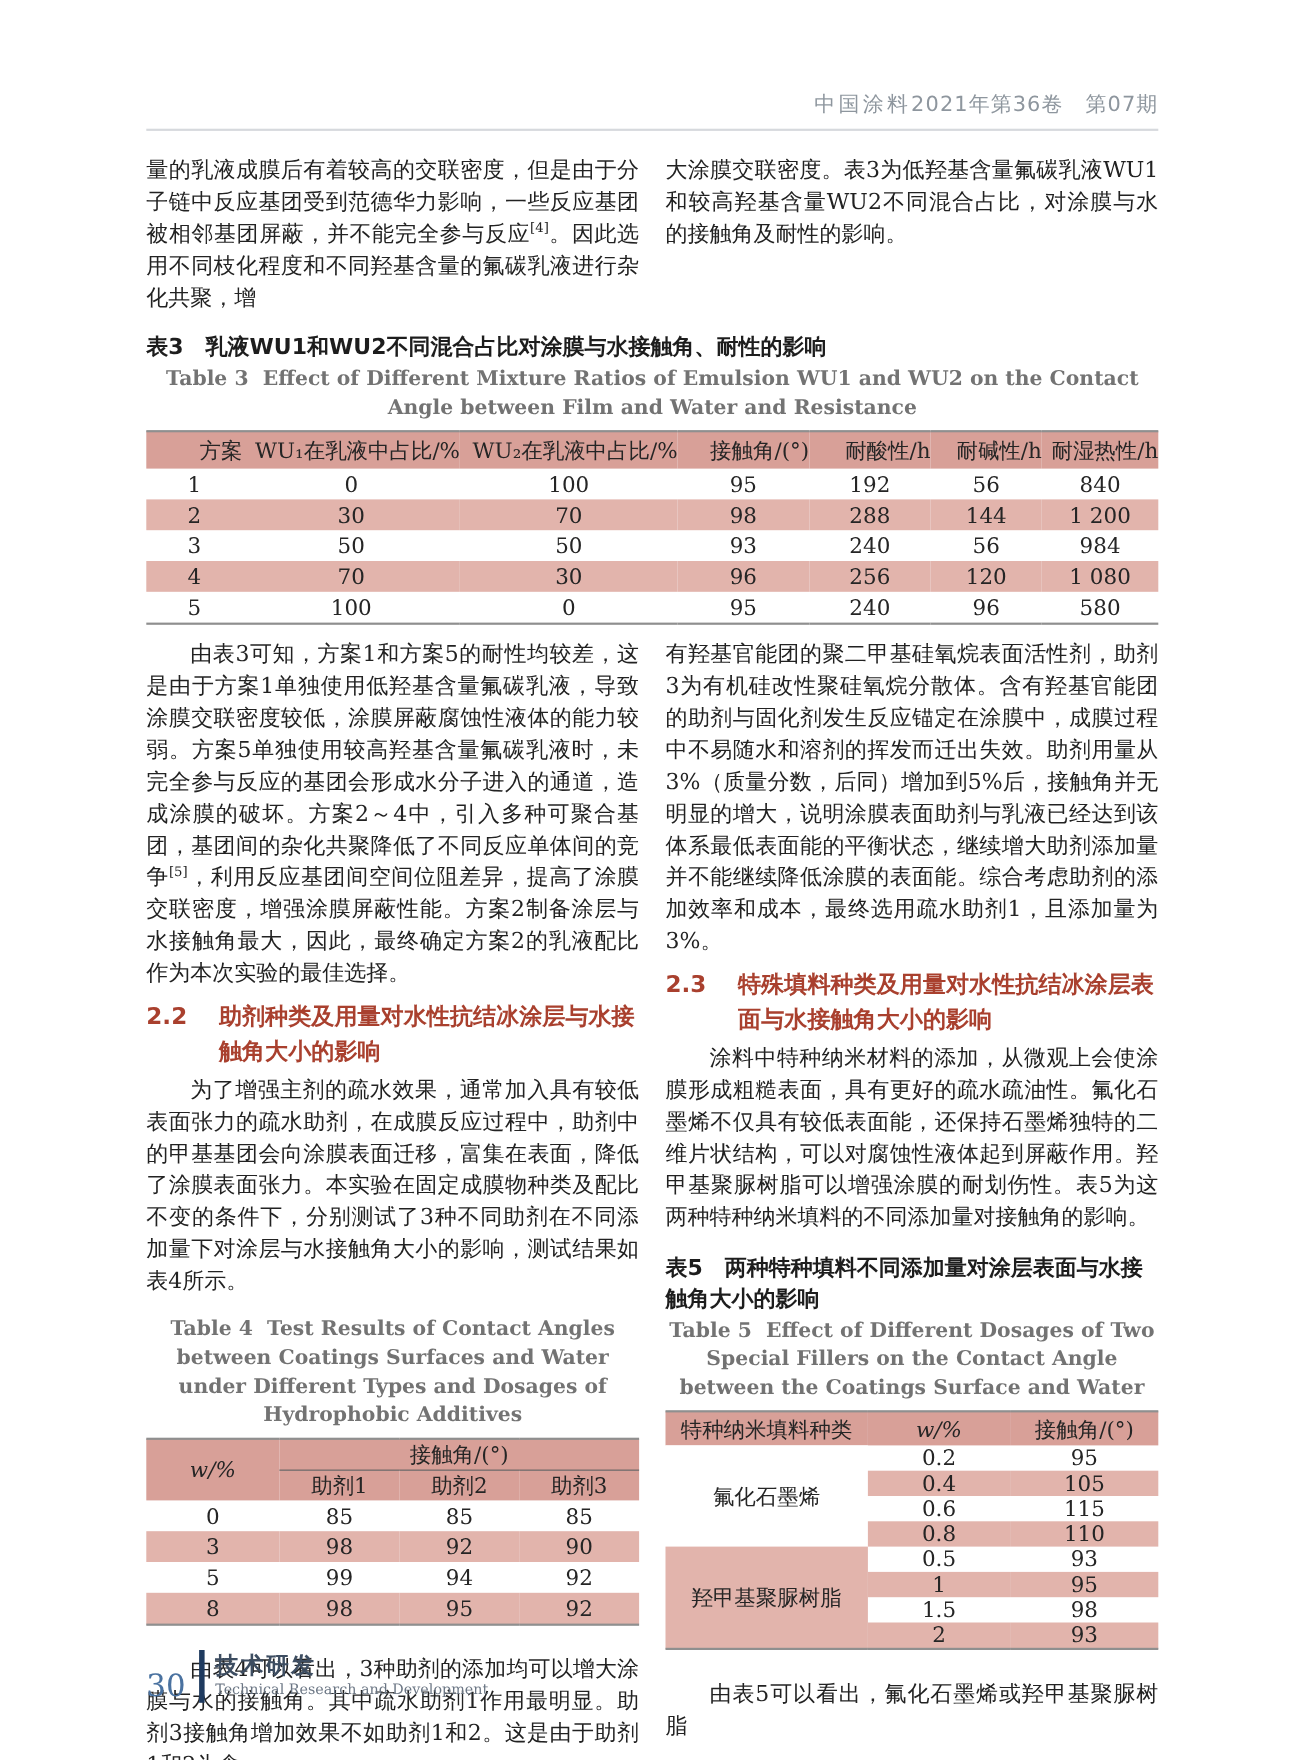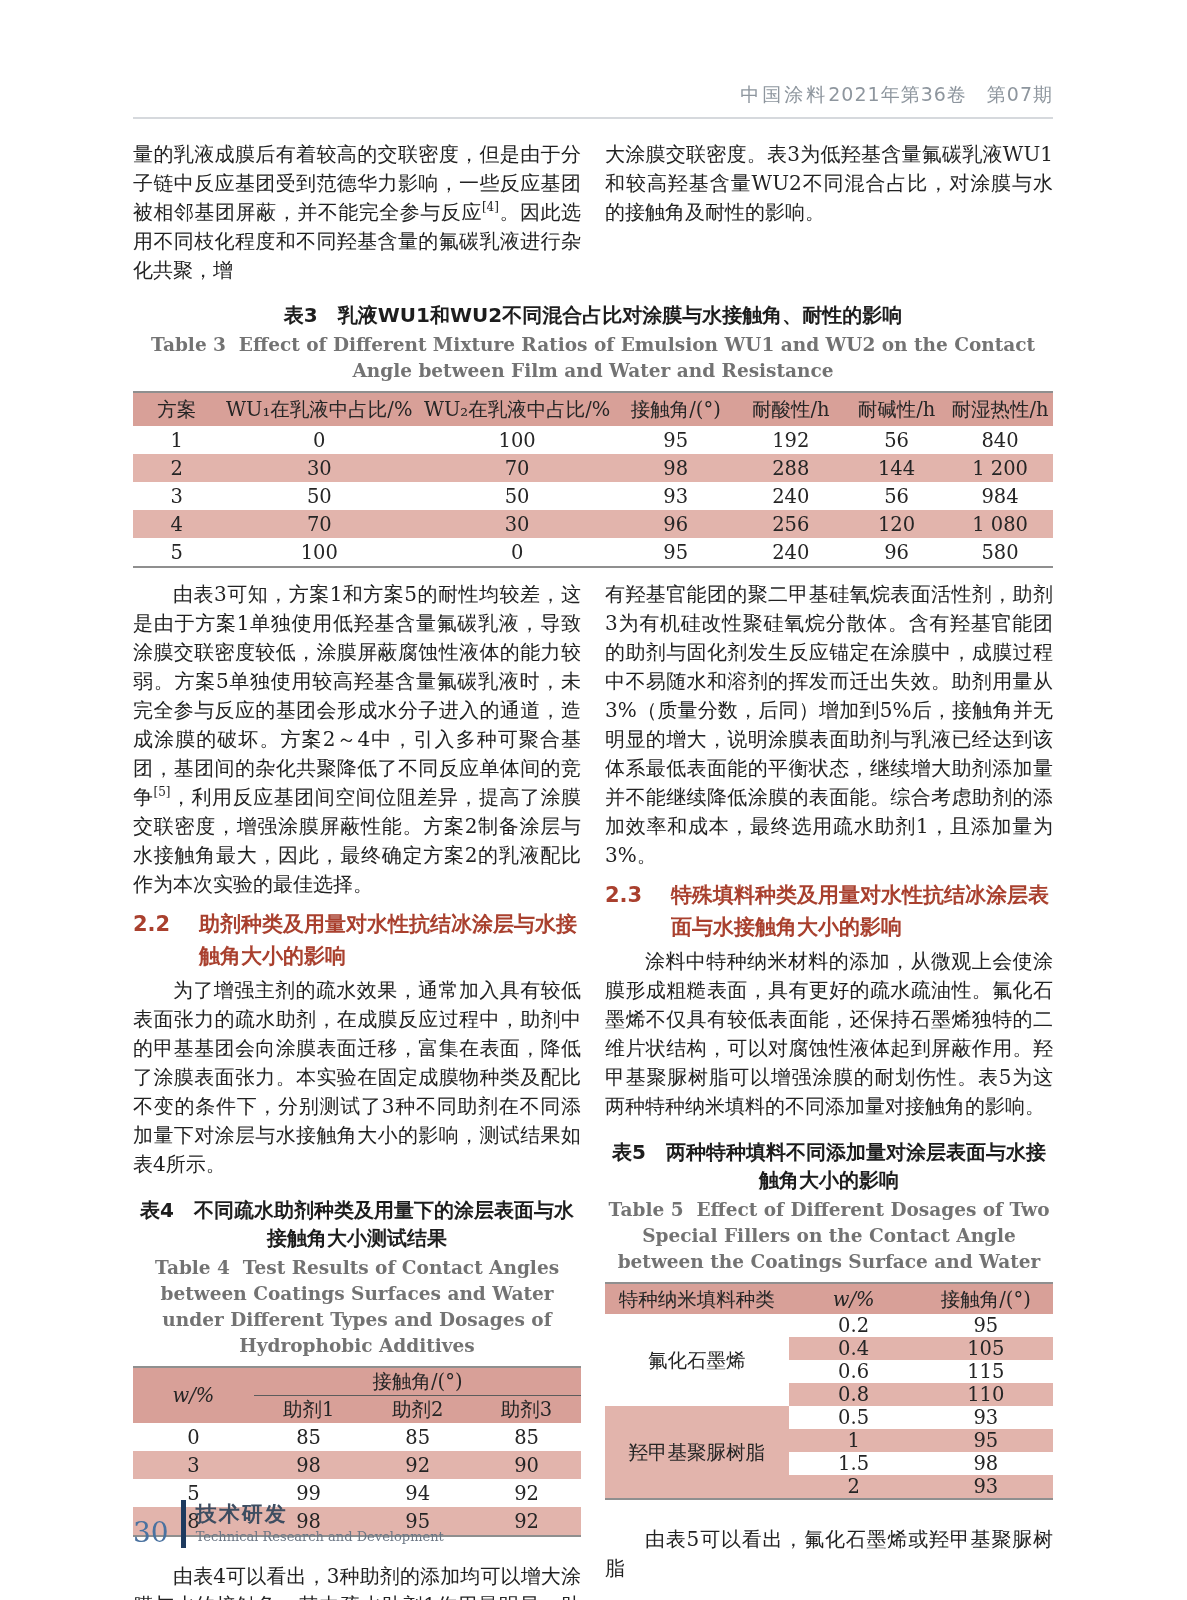--- a/index.html
+++ b/index.html
@@ -39,39 +39,39 @@
     display:flex;
     font-family:"DejaVu Sans", sans-serif;font-weight:bold;
     font-size:21px;line-height:32px;color:#a9402e;
     margin:9px 0 4px 0;text-align:left;
   }
   .sec-num{flex:0 0 66px;}
   .sec-title{flex:1;}
   
   .cap-cn{
     font-family:"DejaVu Sans", sans-serif;font-weight:bold;
-    font-size:20px;line-height:28px;text-align:center;margin:16px 0 3px 0;color:#1d1d1d;
+    font-size:20px;line-height:28px;text-align:left;margin:16px 0 3px 0;color:#1d1d1d;
   }
   .cap-en{
     font-family:"DejaVu Serif", serif;font-weight:bold;
     font-size:18.5px;line-height:26px;text-align:center;margin:0 0 7px 0;color:#737373;
   }
   .t3-capwrap{margin-top:15px;}
   .t45-capwrap{margin-top:17px;}
   
   table{
     width:100%;border-collapse:collapse;table-layout:fixed;
     border-top:2px solid #8f8f8f;border-bottom:2px solid #8f8f8f;
     font-size:19.5px;color:#252525;
   }
   th,td{font-weight:normal;text-align:center;padding:0;vertical-align:middle;}
   thead th{background:#d8a098;}
   tr.alt td{background:#e2b4ac;}
   
-  .t3 thead th{height:33px;}
+  .t3 thead th{height:33px;text-align:right;}
   .t3 td{height:28px;}
   
   .t4 thead th{height:27px;}
   .t4 td{height:28px;}
   .t4 .w-cell{font-style:italic;}
   .t4 .span-cell{border-bottom:1px solid #5c5c5c;}
   
   .t5 thead th{height:30px;}
   .t5 td{height:19px;}
   .t5 td.glabel{background:#ffffff;}
@@ -187,21 +187,20 @@
       <p class="para indent"><span>由表3可知，方案1和方案5的耐性均较差，这是由于方案1单独使用低羟基含量氟碳乳液，导致涂膜交联密度较低，涂膜屏蔽腐蚀性液体的能力较弱。方案5单独使用较高羟基含量氟碳乳液时，未完全参与反应的基团会形成水分子进入的通道，造成涂膜的破坏。方案2～4中，引入多种可聚合基团，基团间的杂化共聚降低了不同反应单体间的竞争</span><sup>[5]</sup><span>，利用反应基团间空间位阻差异，提高了涂膜交联密度，增强涂膜屏蔽性能。方案2制备涂层与水接触角最大，因此，最终确定方案2的乳液配比作为本次实验的最佳选择。</span></p>
 
       <div class="sec">
         <span class="sec-num">2.2</span>
         <span class="sec-title">助剂种类及用量对水性抗结冰涂层与水接触角大小的影响</span>
       </div>
 
       <p class="para indent">为了增强主剂的疏水效果，通常加入具有较低表面张力的疏水助剂，在成膜反应过程中，助剂中的甲基基团会向涂膜表面迁移，富集在表面，降低了涂膜表面张力。本实验在固定成膜物种类及配比不变的条件下，分别测试了3种不同助剂在不同添加量下对涂层与水接触角大小的影响，测试结果如表4所示。</p>
 
       <div class="t45-capwrap">
-        <p class="cap-cn">表4　不同疏水助剂种类及用量下的涂层表面与水接触角大小测试结果</p>
         <p class="cap-en">Table 4&nbsp;&nbsp;Test Results of Contact Angles between Coatings Surfaces and Water under Different Types and Dosages of Hydrophobic Additives</p>
         <table class="t4">
           <colgroup>
             <col style="width:27%">
               <col style="width:24.4%">
               <col style="width:24.3%">
               <col style="width:24.3%">
           </colgroup>
           <thead>
             <tr>

